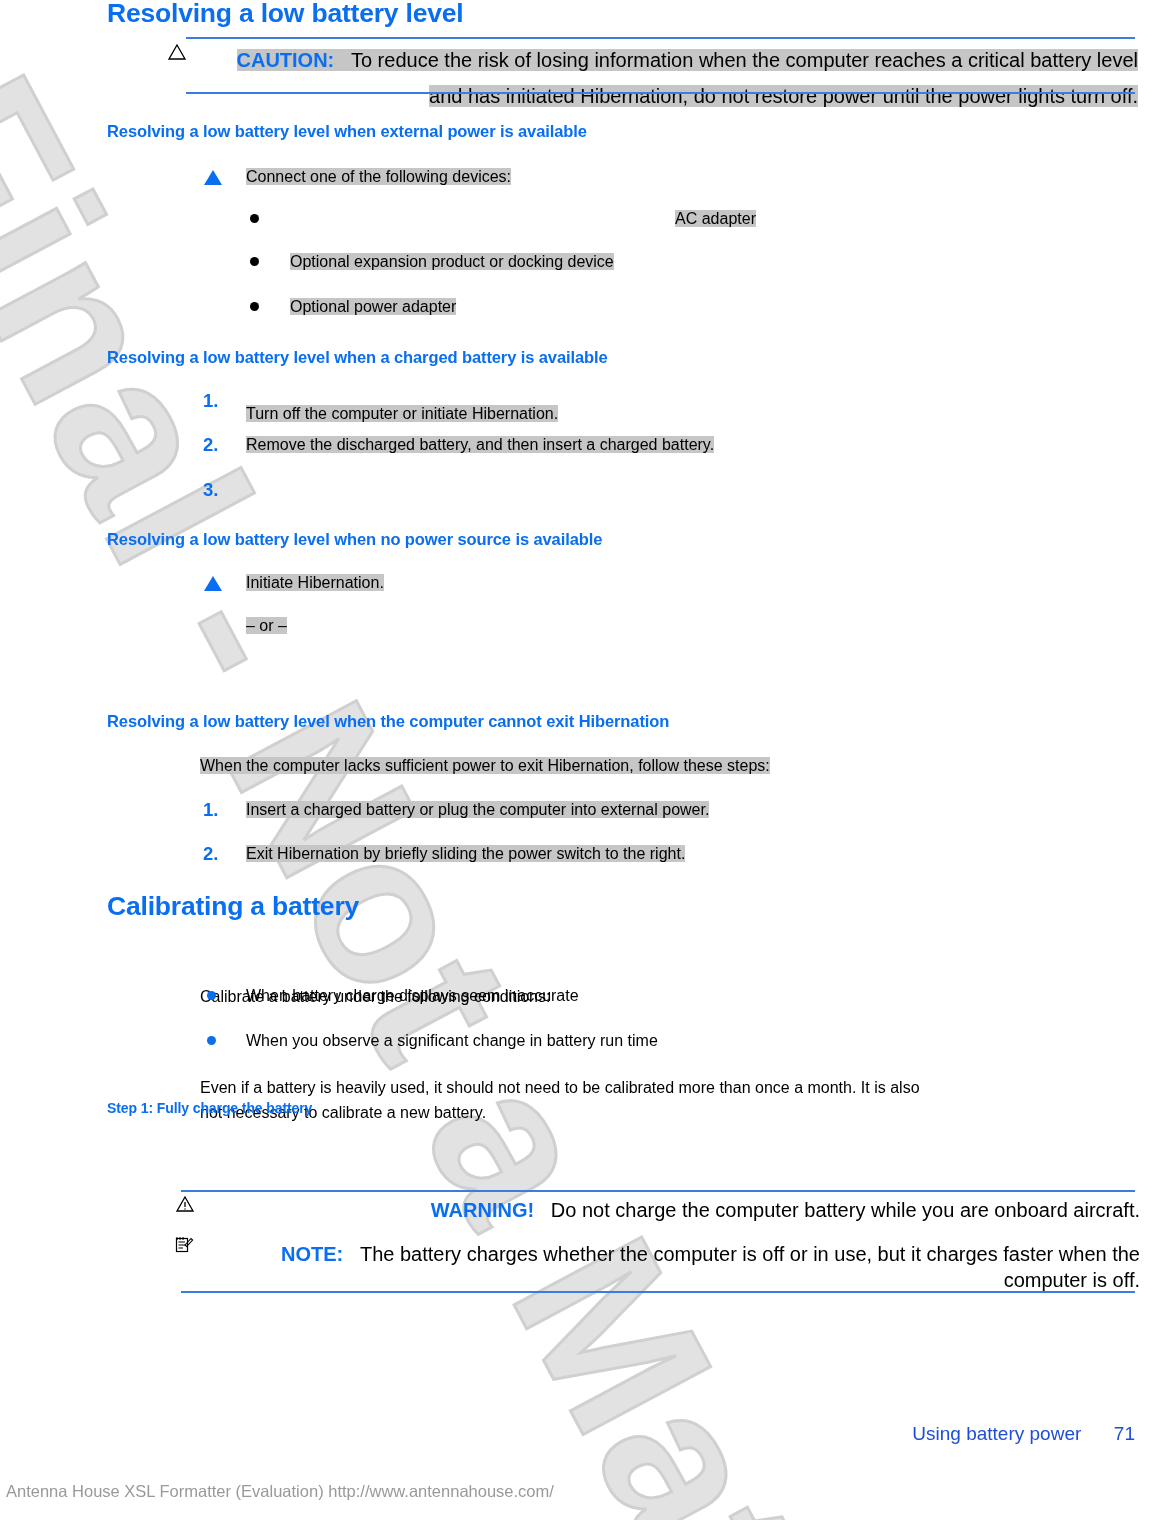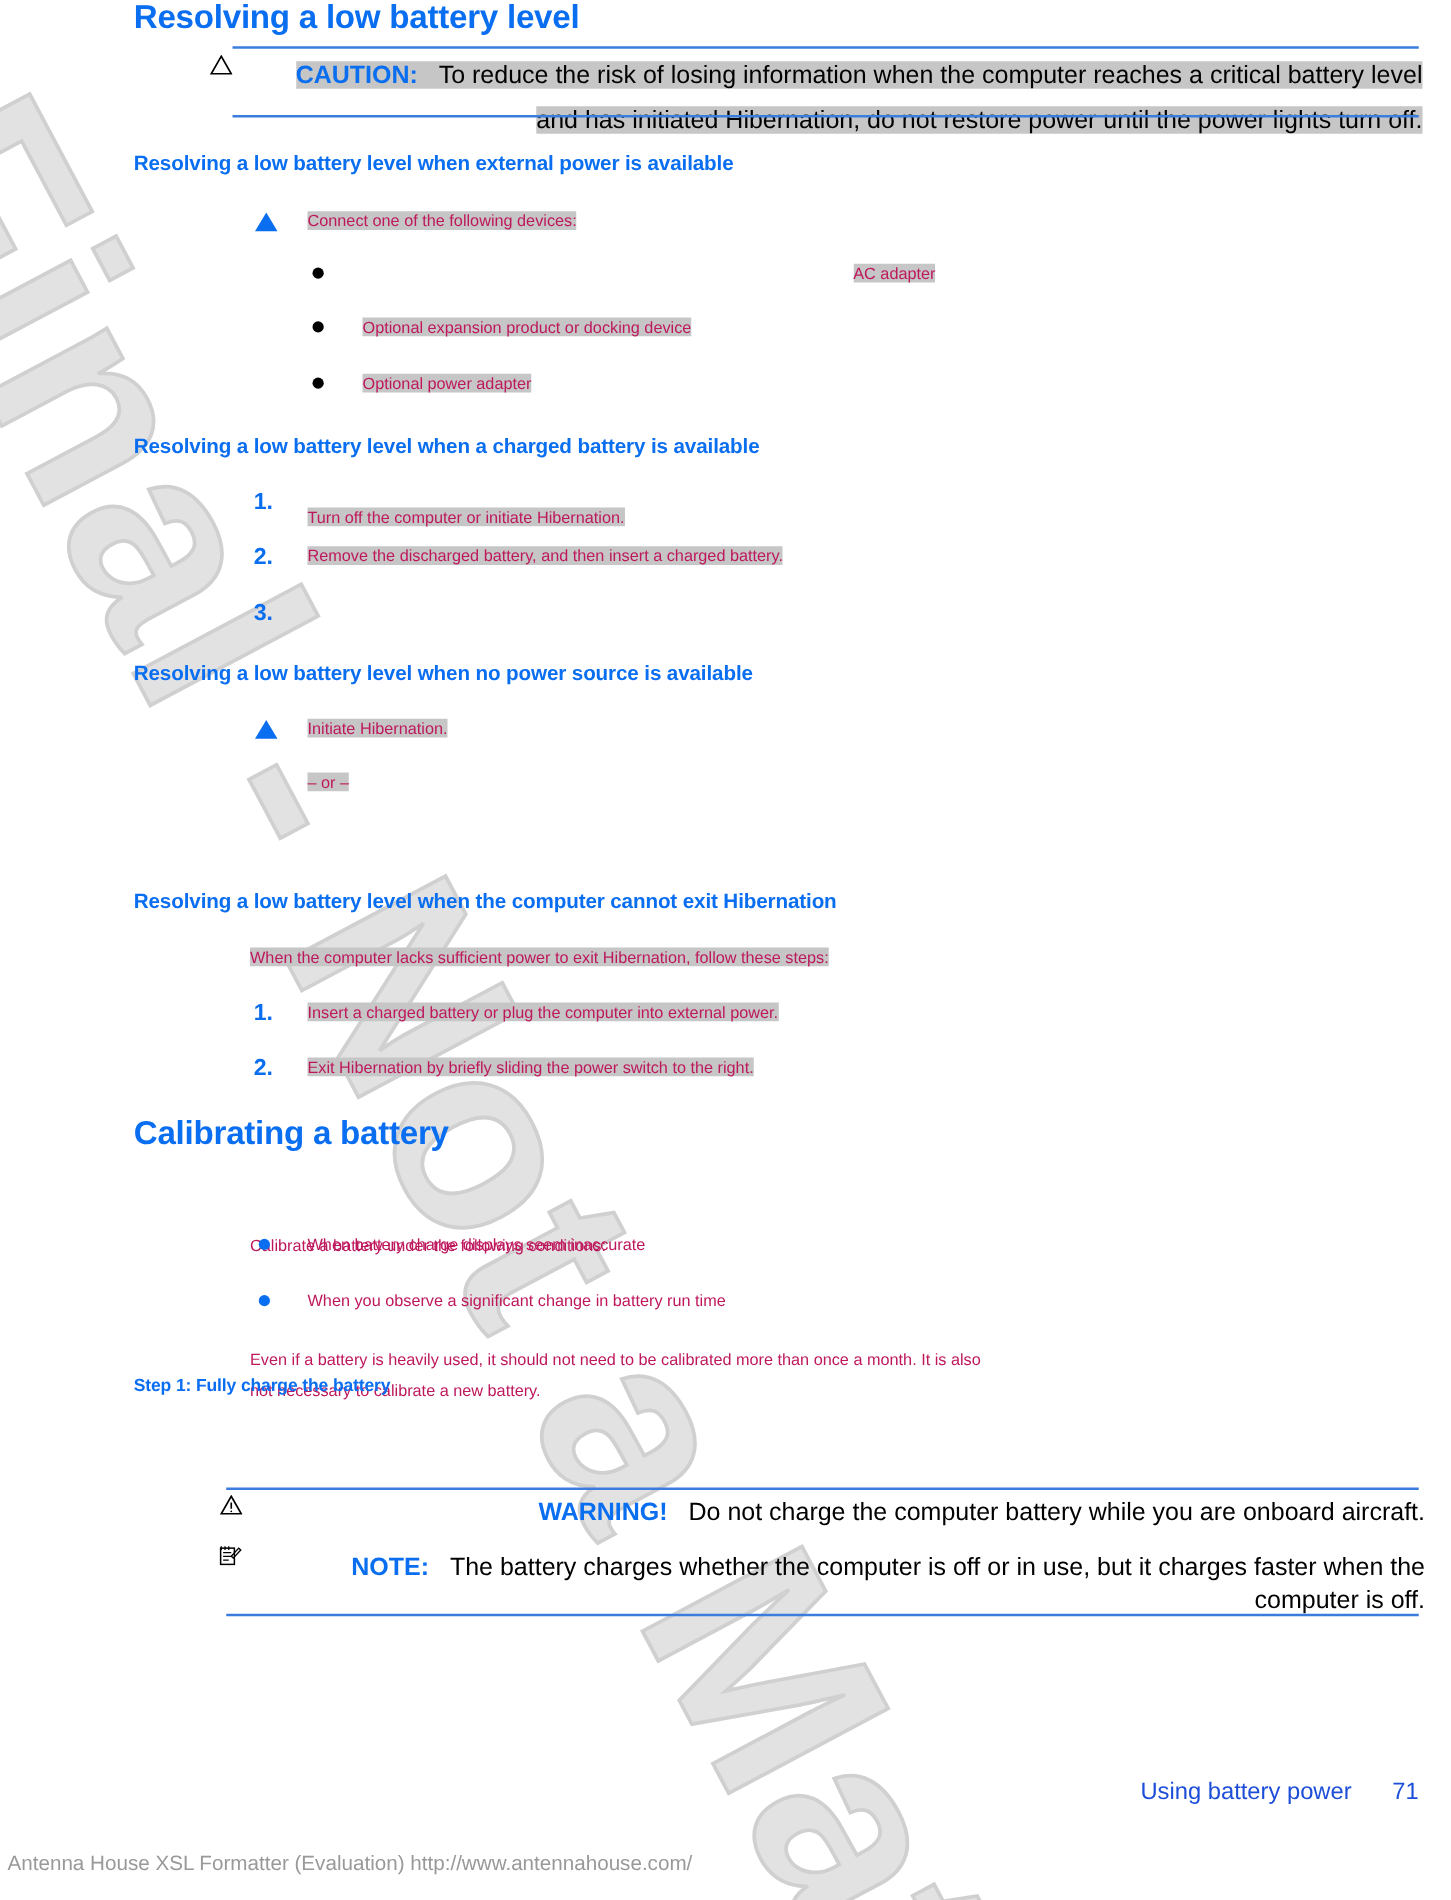--- a/index.html
+++ b/index.html
@@ -69,23 +69,23 @@
     margin: 0;
     font-size: 16.5px;
     font-weight: bold;
     color: #0a6ef0;
     letter-spacing: -0.1px;
     white-space: nowrap;
   }
 
   .para {
     position: absolute;
-    font-size: 13px;
+    font-size: 16px;
     line-height: 26px;
-    color: #be185d;
+    color: #000000;
   }
 
   .marker {
     position: absolute;
     font-size: 18.5px;
     line-height: 26px;
     color: #0a6ef0;
     font-weight: bold;
   }
 

